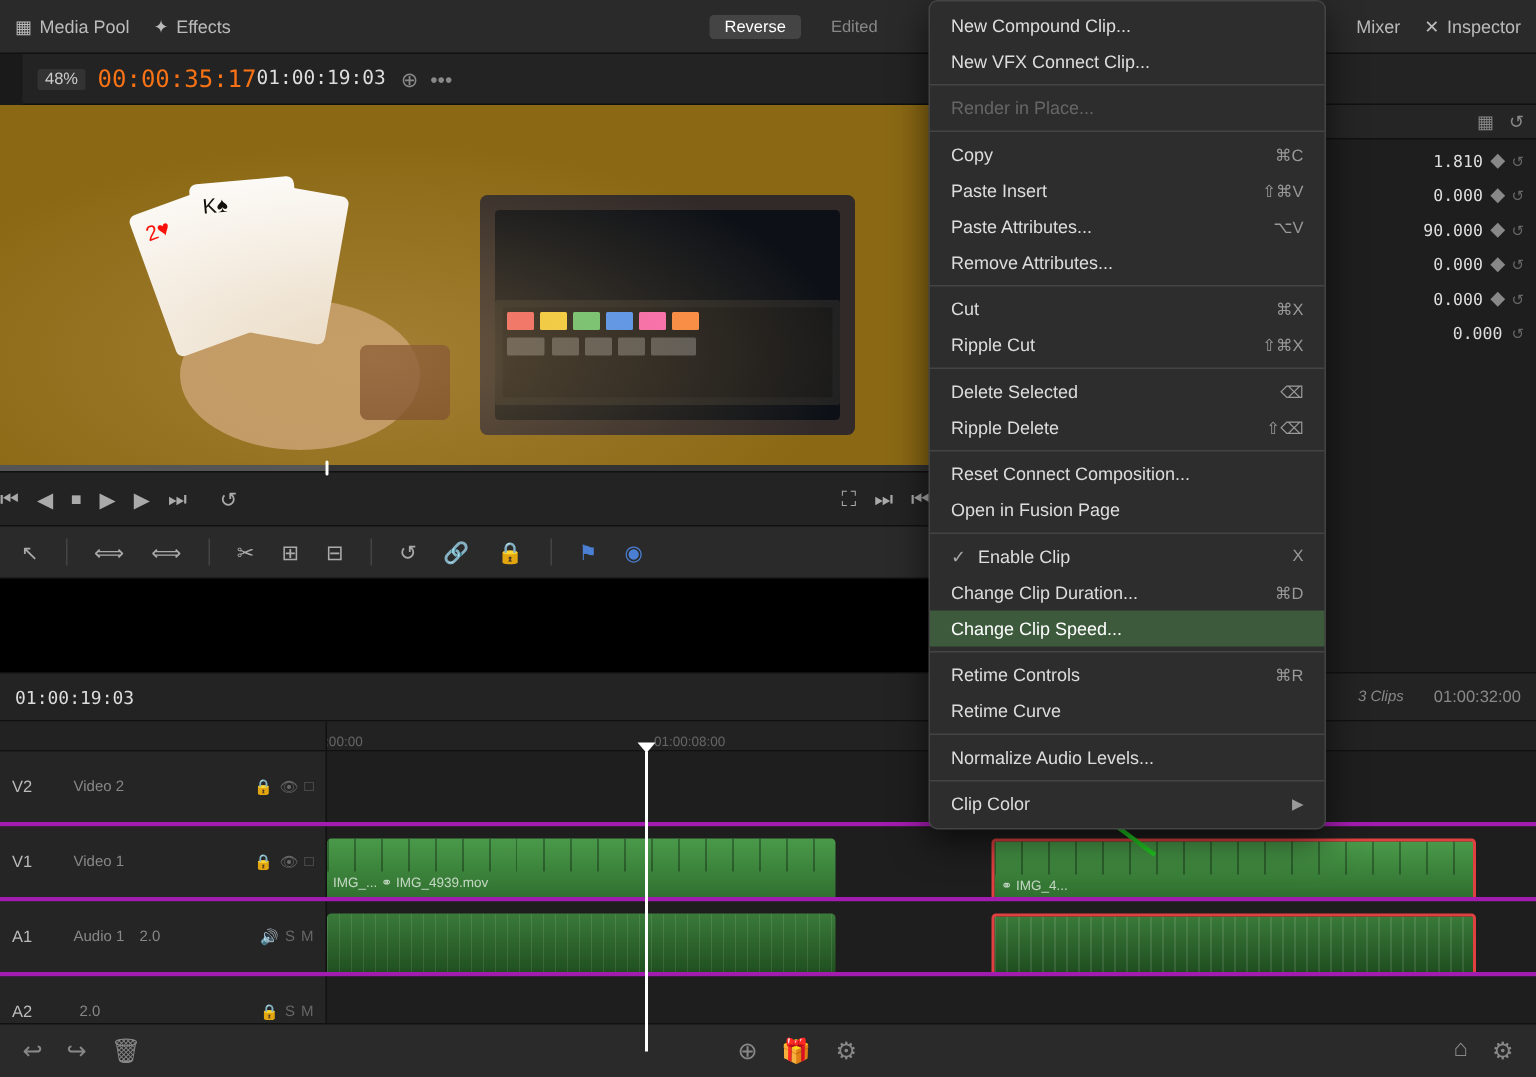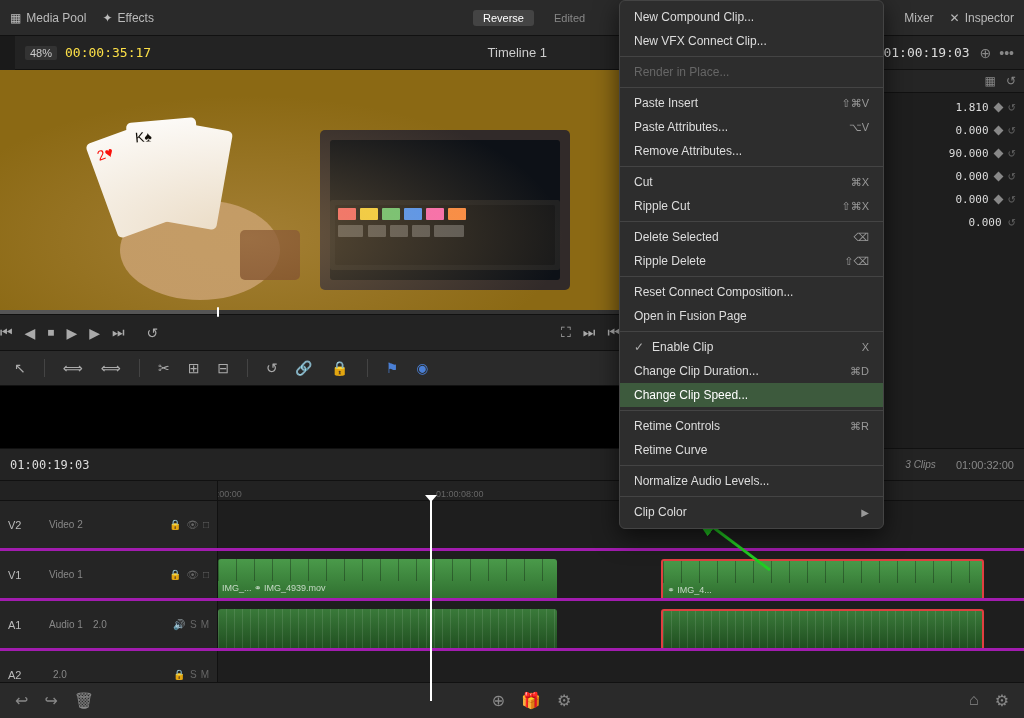--- a/index.html
+++ b/index.html
@@ -33,21 +33,21 @@
     
     .viewer-bar {
       display: flex;
       align-items: center;
       background: #232323;
       height: 34px;
       padding: 0 10px;
       border-bottom: 1px solid #111;
       margin-left: 15px;
     }
-    .timecode { font-size: 13px; color: #fde047; font-family: monospace; }
+    .timecode { font-size: 16px; color: #f97316; font-family: monospace; }
     .timeline-name { flex: 1; text-align: center; color: #ccc; font-size: 13px; }
     .timecode-right { font-size: 13px; color: #ddd; font-family: monospace; }
     .viewer-icons { display: flex; gap: 8px; margin-left: 10px; }
 
     
     .main-area {
       display: flex;
       height: calc(718px - 36px - 34px - 36px - 36px);
     }
 
@@ -332,21 +332,20 @@
     <div class="top-bar-item">
       <span>✕</span>
       <span>Inspector</span>
     </div>
   </div>
 </div>
 
 <div class="viewer-bar">
   <span class="zoom-badge">48%</span>
   <span style="margin-left:8px;" class="timecode">00:00:35:17</span>
-  <span class="timeline-name">Timeline 1</span>
   <span class="timecode-right">01:00:19:03</span>
   <div class="viewer-icons">
     <span style="color:#888;font-size:14px;">⊕</span>
     <span style="color:#888;font-size:14px;">•••</span>
   </div>
 </div>
 
 <div class="main-area">
 
   <div class="video-preview">
@@ -571,20 +570,24 @@
   </div>
   <div class="menu-item">
     <span>New VFX Connect Clip...</span>
   </div>
   <div class="menu-sep"></div>
   <div class="menu-item disabled">
     <span>Render in Place...</span>
   </div>
   <div class="menu-sep"></div>
   <div class="menu-item">
+    <span>Copy</span>
+    <span class="menu-shortcut">⌘C</span>
+  </div>
+  <div class="menu-item">
     <span>Paste Insert</span>
     <span class="menu-shortcut">⇧⌘V</span>
   </div>
   <div class="menu-item">
     <span>Paste Attributes...</span>
     <span class="menu-shortcut">⌥V</span>
   </div>
   <div class="menu-item">
     <span>Remove Attributes...</span>
   </div>

